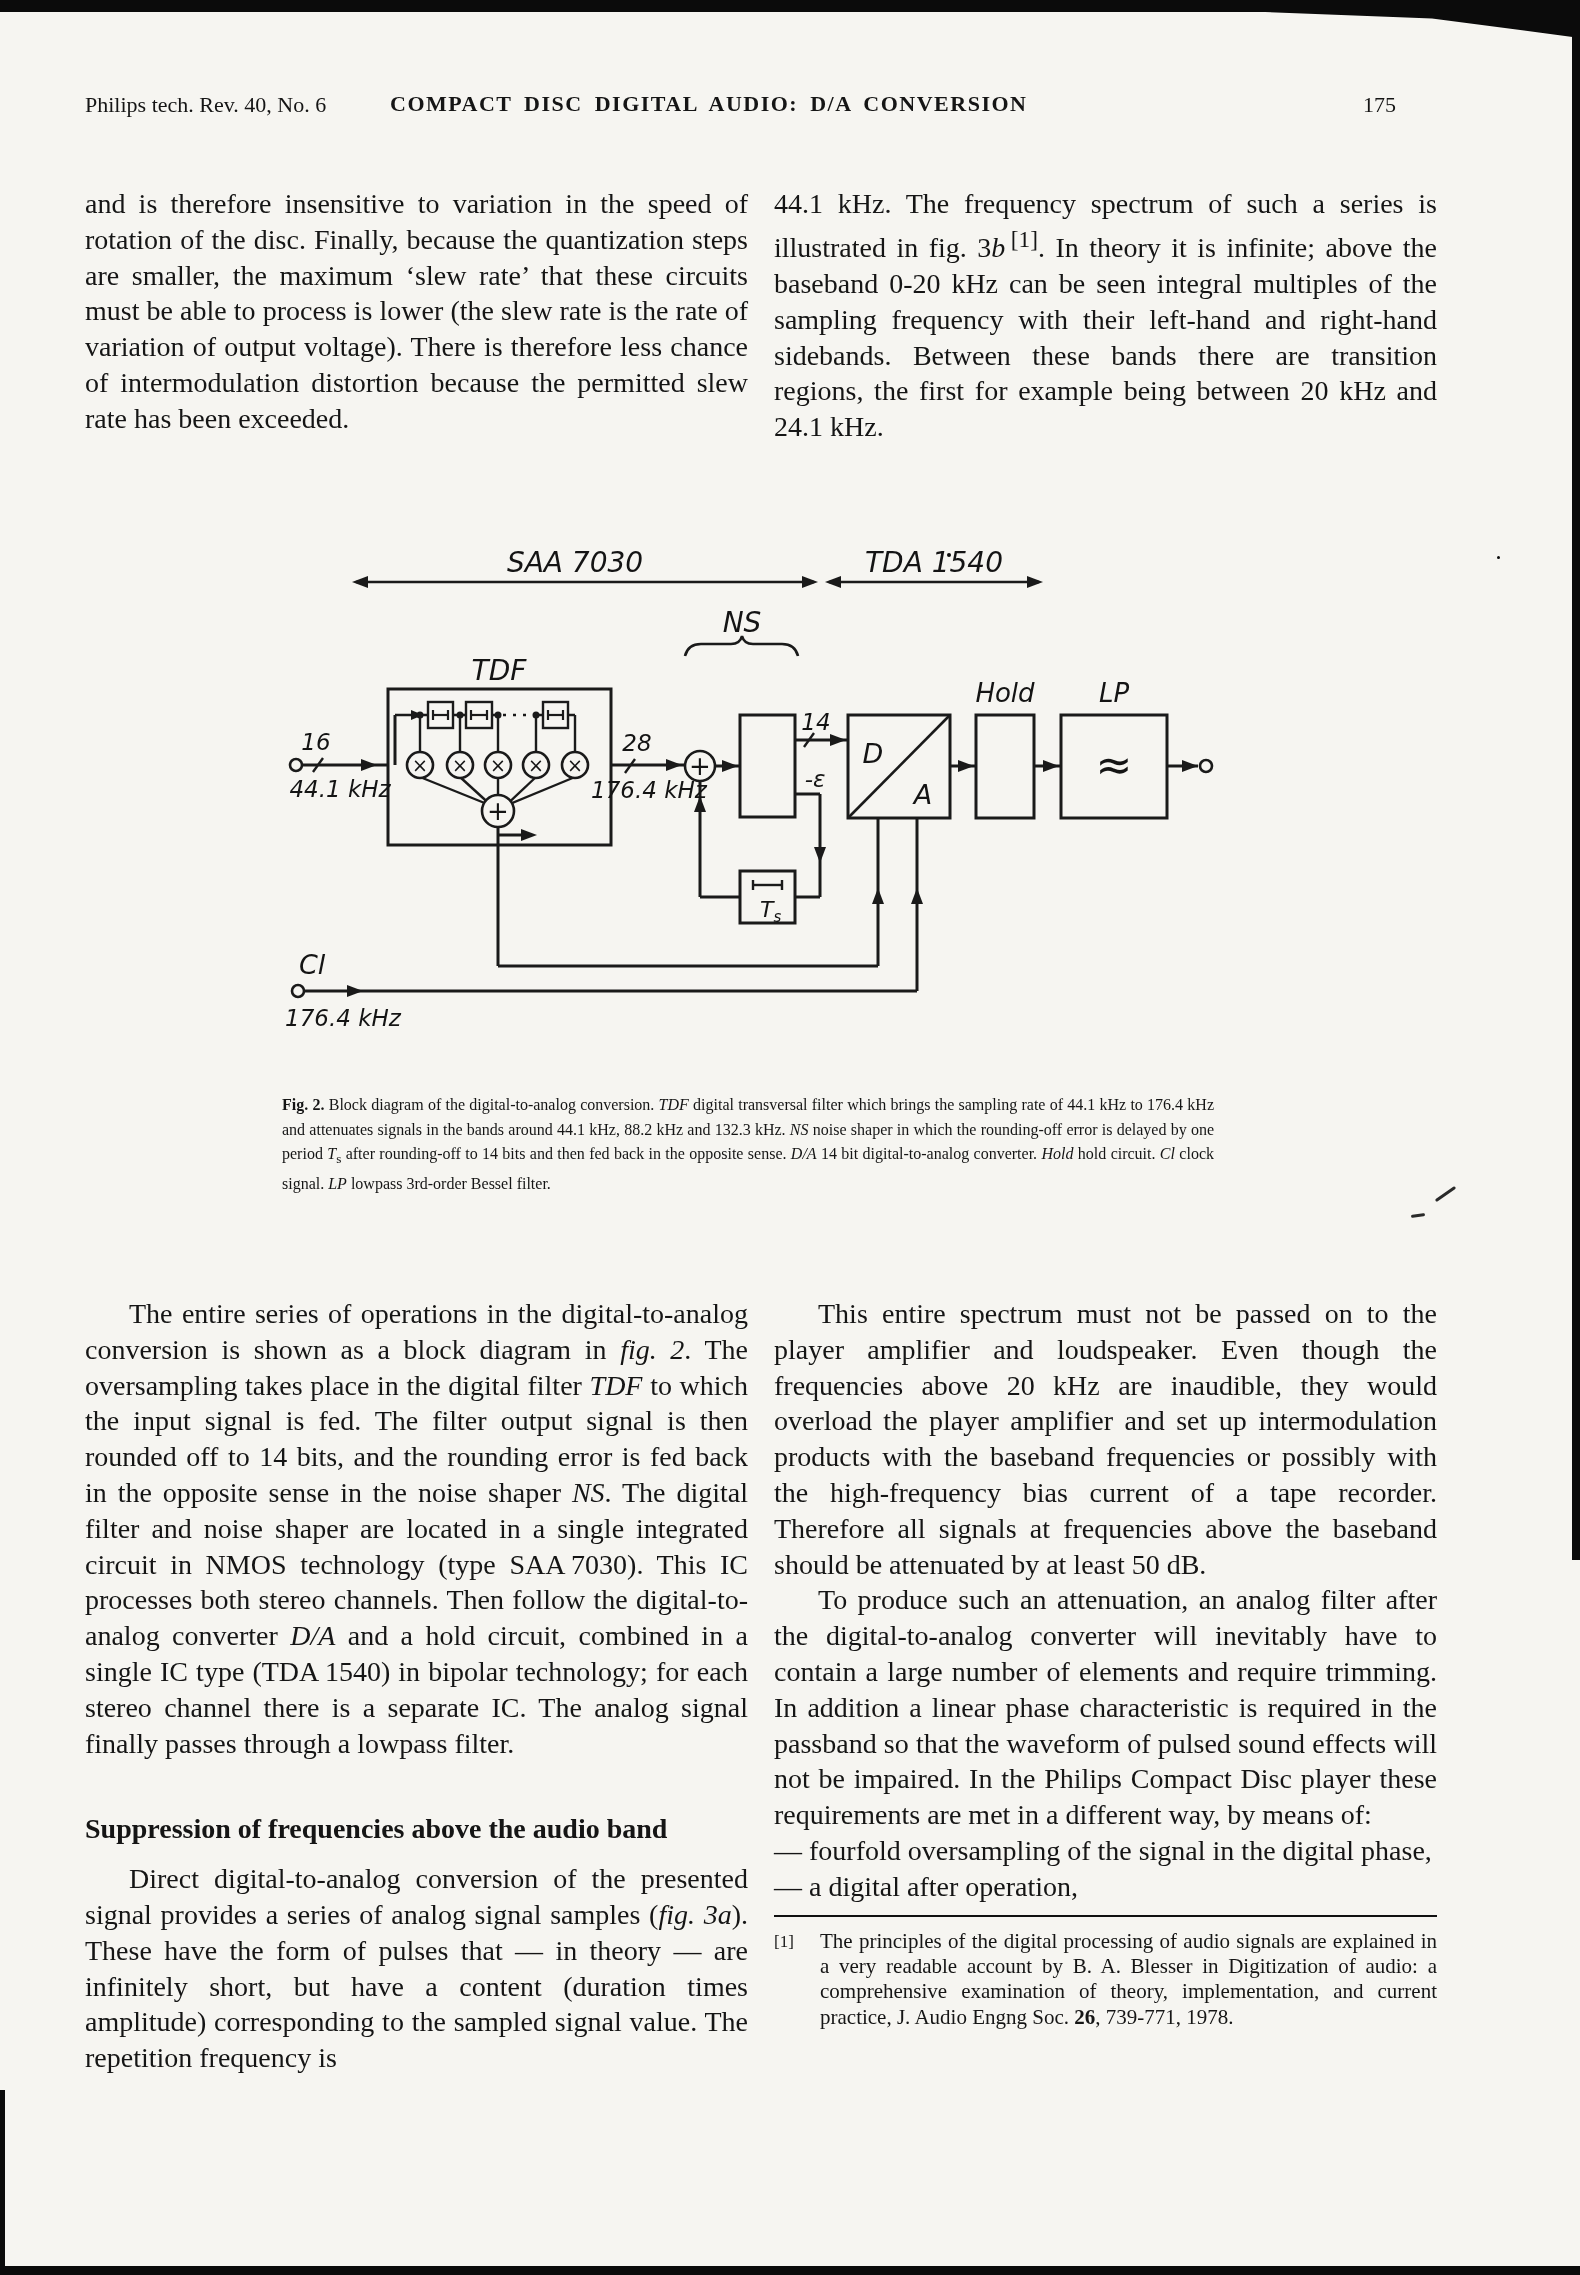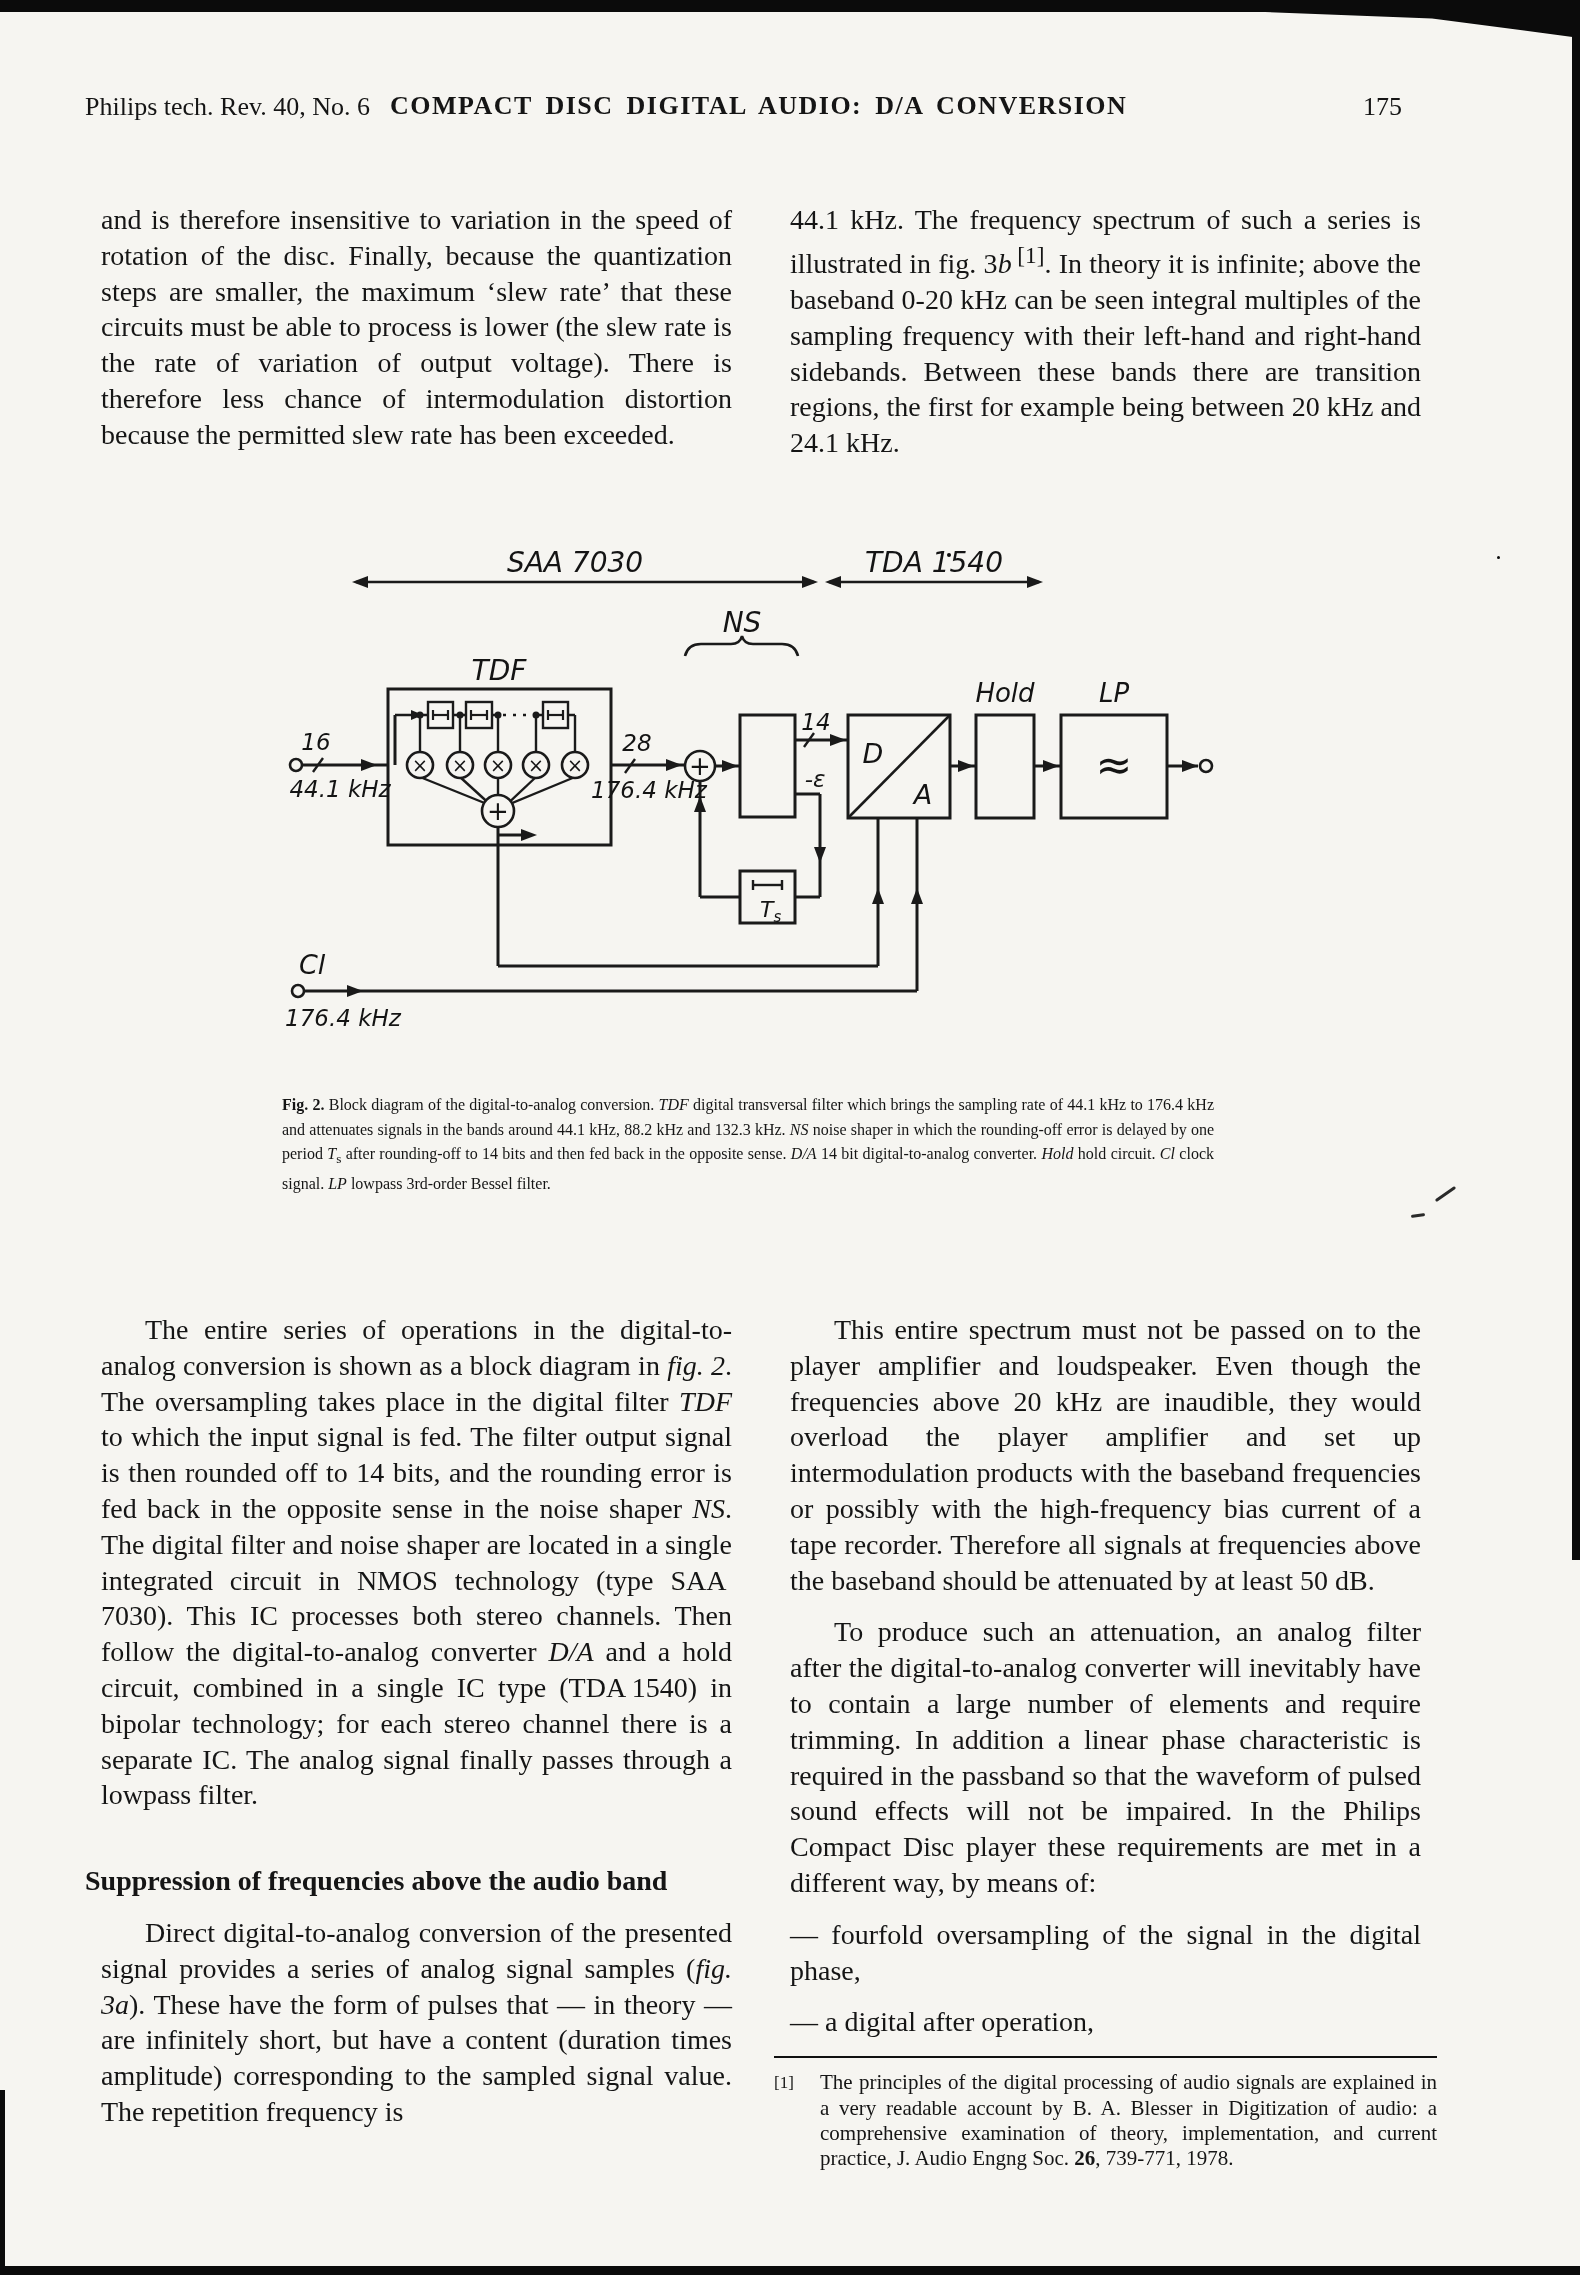--- a/index.html
+++ b/index.html
@@ -1,24 +1,24 @@
 <!DOCTYPE html>
 <html><head>
 <meta charset="utf-8">
 <style>
   html,body{margin:0;padding:0;}
   body{width:1580px;height:2275px;position:relative;background:#f6f5f1;overflow:hidden;
        font-family:"Liberation Serif",serif;color:#151515;}
   .abs{position:absolute;}
   
-  .hdr{font-size:26px;white-space:nowrap;}
+  .hdr{font-size:22px;white-space:nowrap;}
   .hdr-title{letter-spacing:1.5px;word-spacing:5px;text-align:left;font-weight:bold;}
   
   .col{font-size:28px;line-height:35.8px;text-align:justify;}
-  .col p{margin:16px;padding:0;}
+  .col p{margin:0;padding:0;}
   .col p.indent{text-indent:44px;}
   .sect-head{font-weight:bold;margin:50px 0 14px 0 !important;text-align:left;}
   .hang{margin:0;}
   
   .caption{font-size:16px;line-height:24.6px;text-align:justify;}
   
   .footnote-wrap{margin-top:10px;border-top:2px solid #101010;padding-top:12px;}
   .footnote{display:flex;font-size:21px;line-height:25.4px;text-align:justify;}
   .fn-marker{width:46px;flex:0 0 46px;font-size:17px;vertical-align:top;}
   

